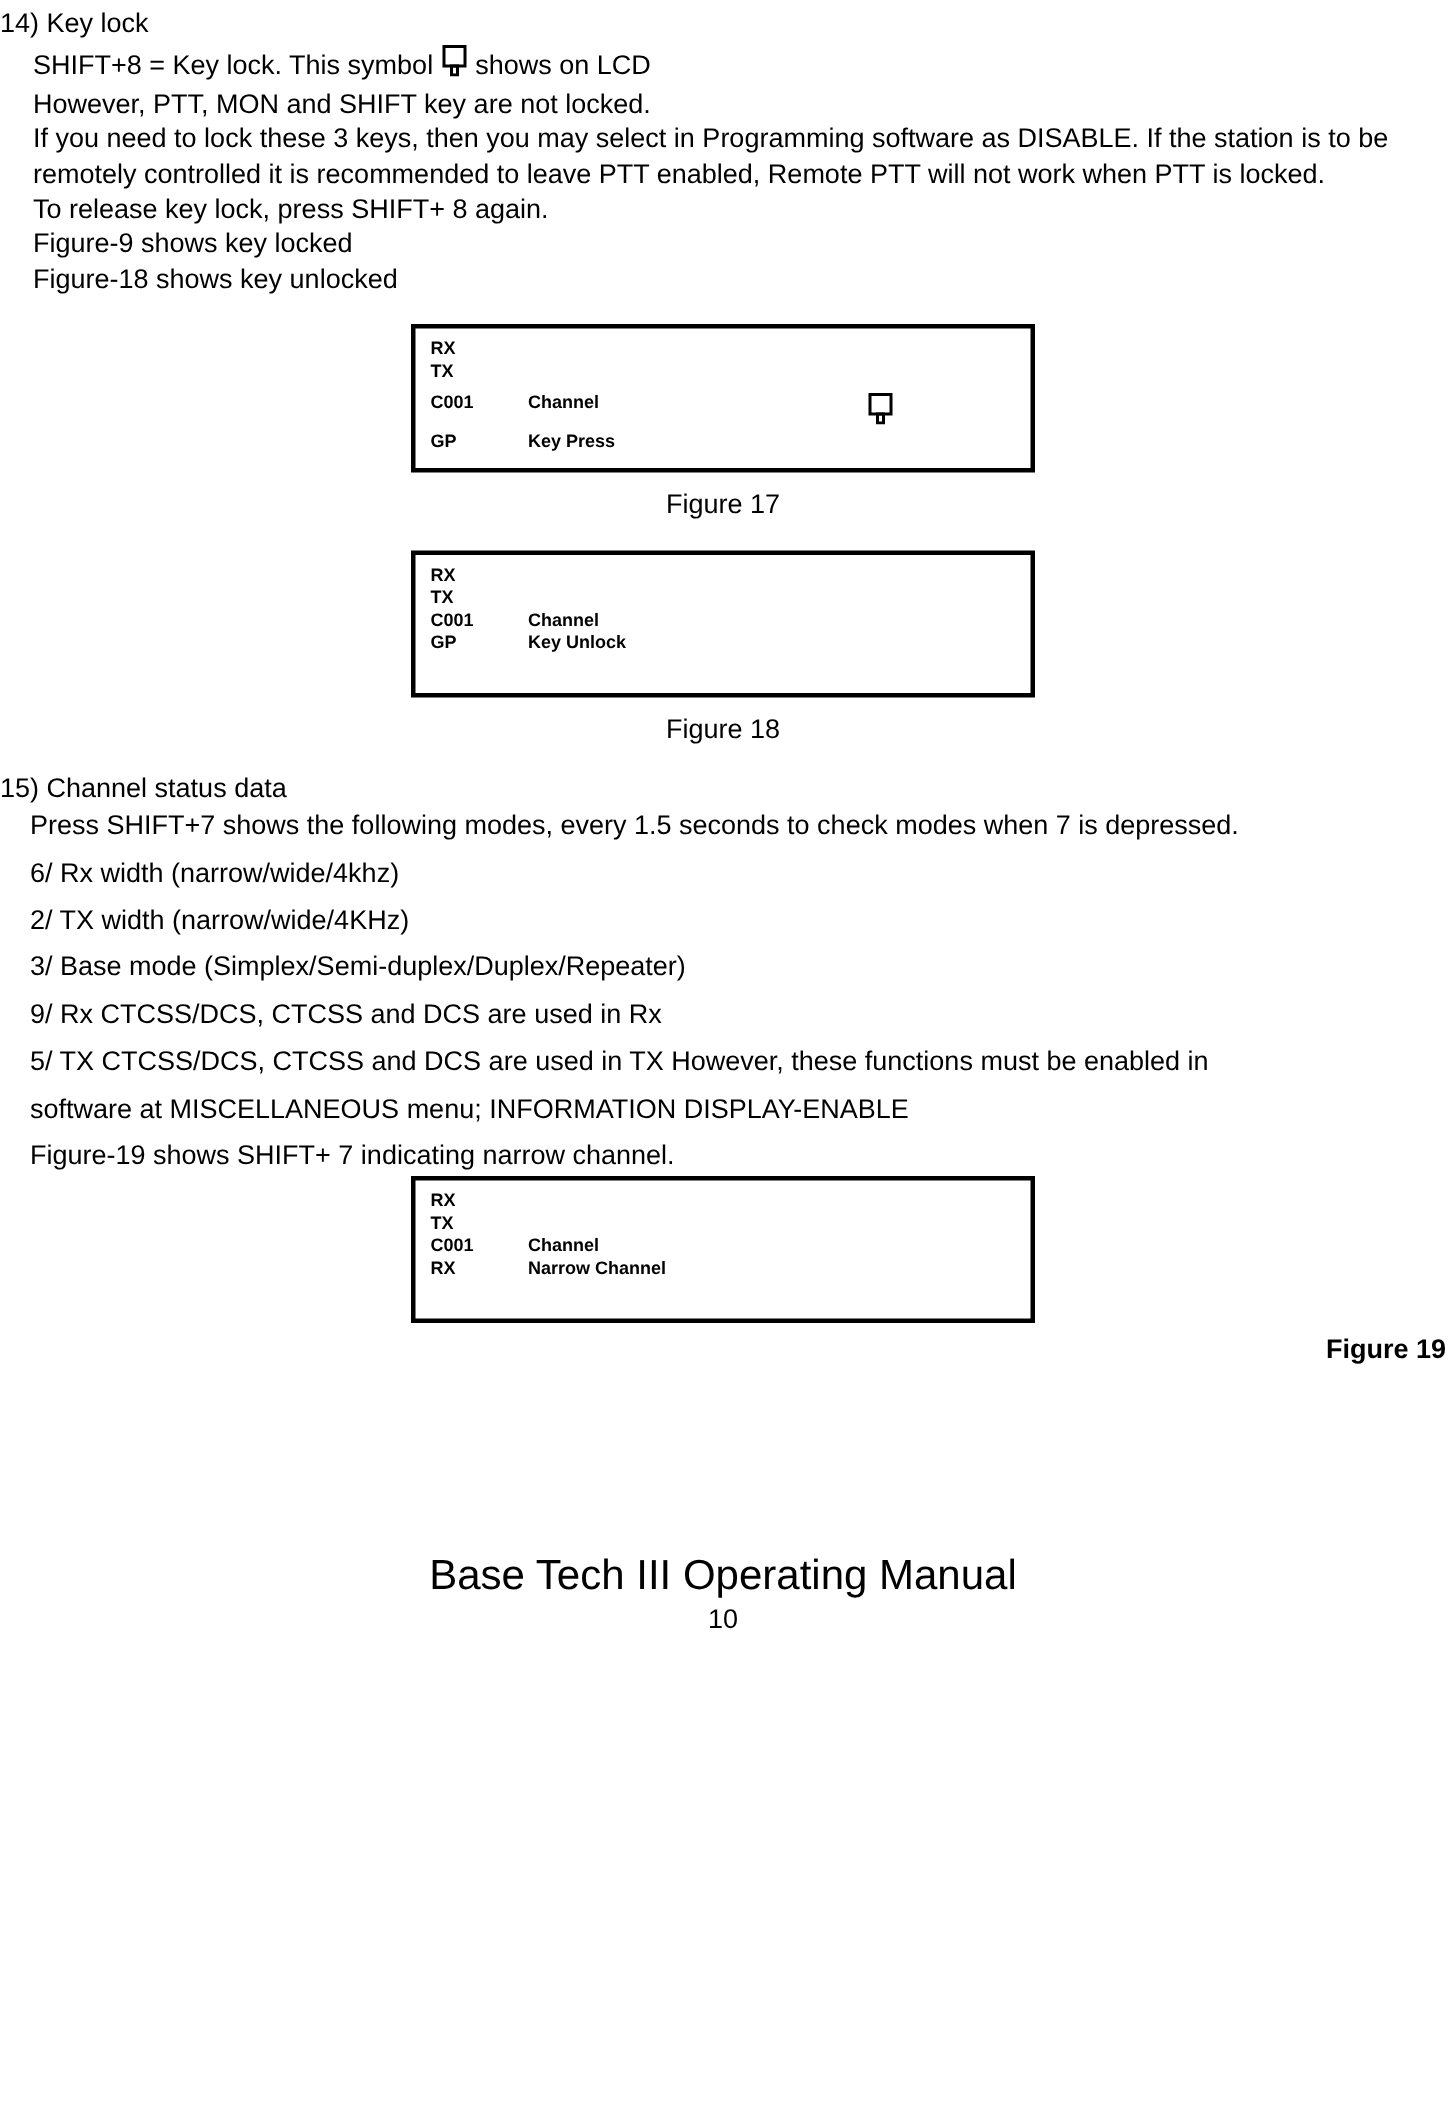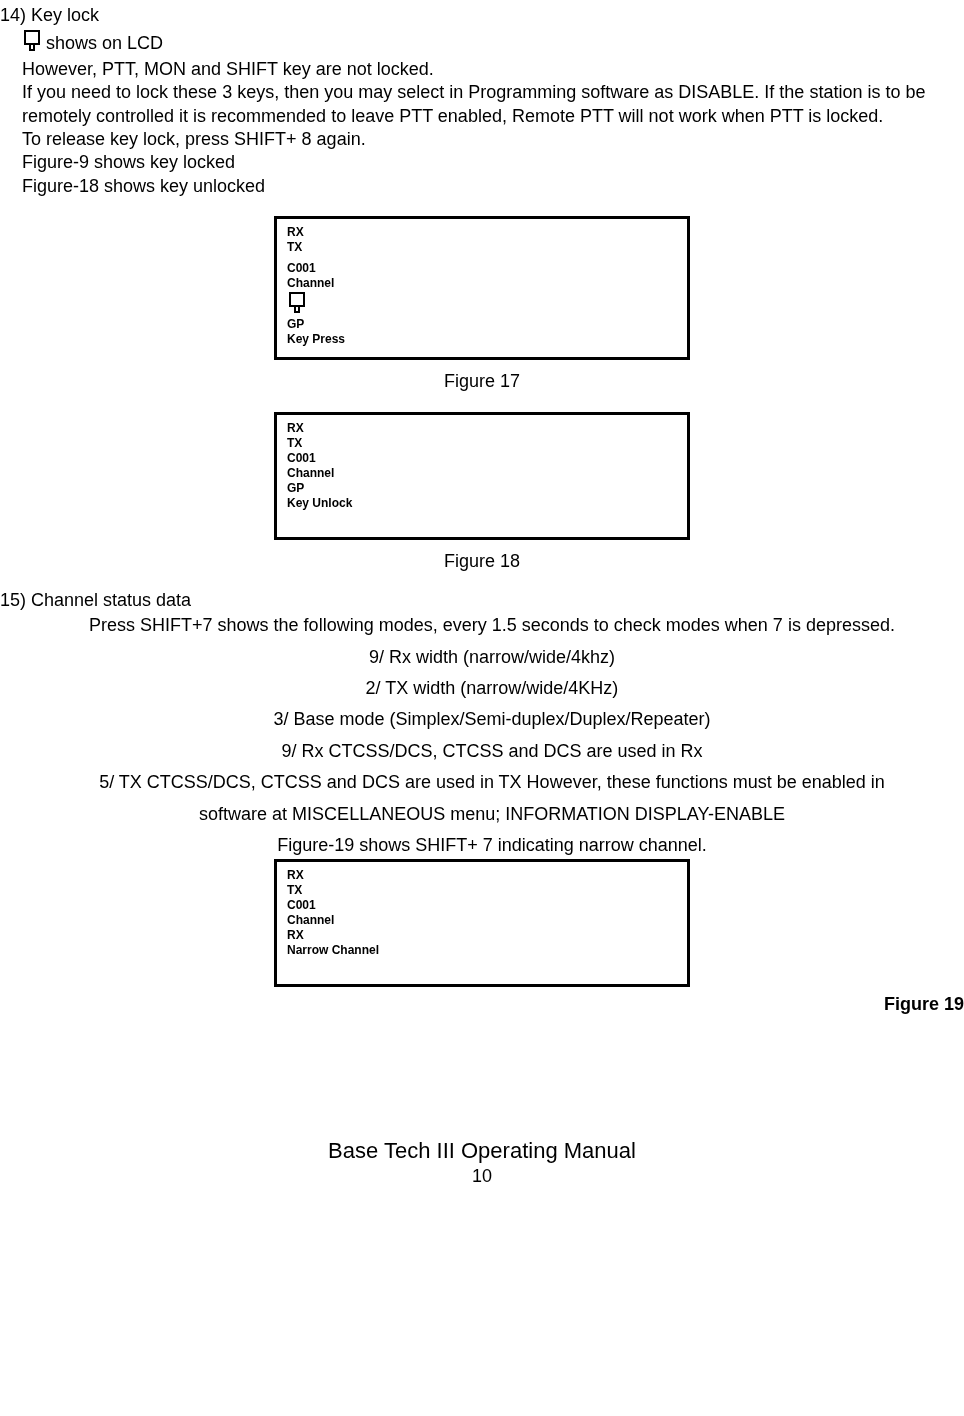--- a/index.html
+++ b/index.html
@@ -12,51 +12,49 @@
     width: 964px;
   }
   .section-heading {
     margin: 4px 0 2px 0;
   }
   .para-indent1 {
     margin-left: 22px;
   }
   .para-indent2 {
     margin-left: 20px;
-    text-align: center;
   }
   .lcd-box {
     border: 3px solid #000;
     width: 390px;
     margin: 18px auto 6px auto;
     padding: 6px 10px 10px 10px;
     font-weight: bold;
     font-size: 12px;
     line-height: 1.25;
   }
   .lcd-row {
     display: flex;
-    flex-direction: column;
   }
   .lcd-col1 {
     width: 65px;
   }
   .fig-caption {
     text-align: center;
     margin: 10px 0 16px 0;
   }
   .fig-caption-bold {
     text-align: right;
     font-weight: bold;
     margin: 2px 0 0 0;
   }
   .spacer-sm { height: 6px; }
   .footer {
     text-align: center;
-    font-size: 22px;
+    font-size: 28px;
     margin-top: 120px;
   }
   .page-num {
     text-align: center;
     font-size: 18px;
   }
   .lock-icon {
     display: inline-block;
     vertical-align: middle;
   }
@@ -68,20 +66,21 @@
   }
   p { margin: 0; }
   .mt4 { margin-top: 8px; }
 </style>
 </head>
 <body>
 
 <p class="section-heading">14) Key lock</p>
 
 <div class="para-indent1 intro-line">
+  <span>SHIFT+8 = Key lock. This symbol</span>
   <span class="lock-icon">
     <svg width="20" height="22" viewBox="0 0 20 22">
       <rect x="3" y="2" width="14" height="13" fill="none" stroke="#000" stroke-width="2"></rect>
       <rect x="8" y="15" width="4" height="6" fill="none" stroke="#000" stroke-width="2"></rect>
     </svg>
   </span>
   <span>shows on LCD</span>
 </div>
 
 <p class="para-indent1">However, PTT, MON and SHIFT key are not locked.</p>
@@ -120,21 +119,21 @@
   </div>
   <div class="lcd-row">
     <span class="lcd-col1">GP</span>
     <span>Key  Unlock</span>
   </div>
 </div>
 <p class="fig-caption">Figure 18</p>
 
 <p class="section-heading">15) Channel status data</p>
 <p class="para-indent2">Press SHIFT+7 shows the following modes, every 1.5 seconds to check modes when 7 is depressed.</p>
-<p class="para-indent2 mt4">9/ Rx width (narrow/wide/4khz)</p>
+<p class="para-indent2 mt4">6/ Rx width (narrow/wide/4khz)</p>
 <p class="para-indent2 mt4">2/ TX width (narrow/wide/4KHz)</p>
 <p class="para-indent2 mt4">3/ Base mode (Simplex/Semi-duplex/Duplex/Repeater)</p>
 <p class="para-indent2 mt4">9/ Rx CTCSS/DCS, CTCSS and DCS are used in Rx</p>
 <p class="para-indent2 mt4">5/ TX CTCSS/DCS, CTCSS and DCS are used in TX However, these functions must be enabled in</p>
 <p class="para-indent2 mt4">software at MISCELLANEOUS menu; INFORMATION DISPLAY-ENABLE</p>
 <p class="para-indent2 mt4">Figure-19 shows SHIFT+ 7 indicating narrow channel.</p>
 
 <div class="lcd-box" style="margin-top:2px; padding-bottom:26px;">
   <div>RX</div>
   <div>TX</div>

